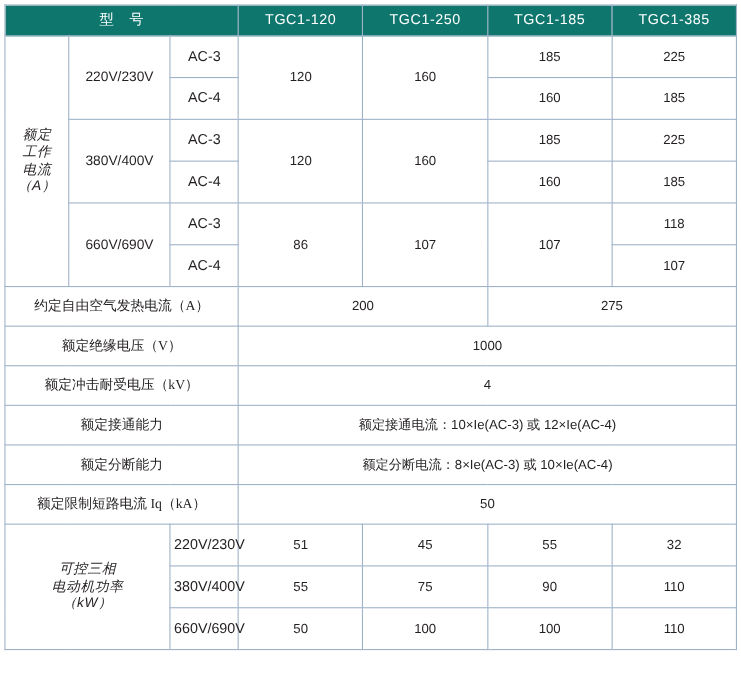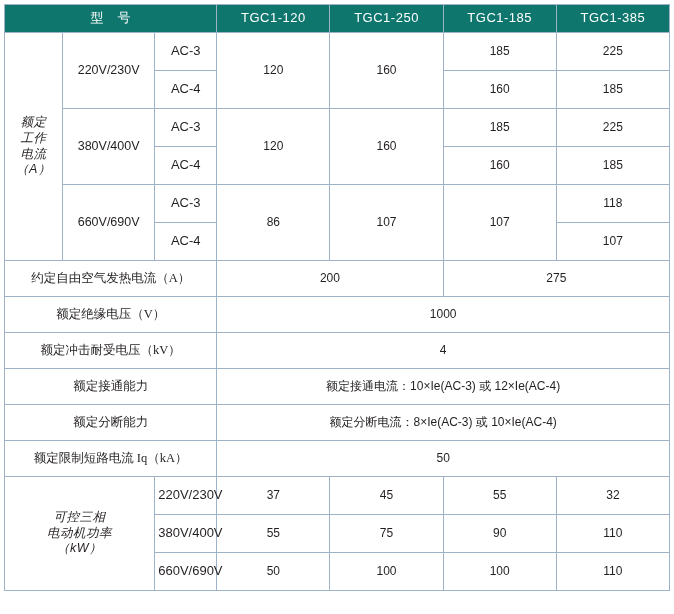--- a/index.html
+++ b/index.html
@@ -167,21 +167,21 @@
         <td class="num" colspan="4">50</td>
       </tr>
 
       <tr>
         <td class="vlabel" rowspan="3" colspan="2">
           <span class="stackline">可控三相</span>
           <span class="stackline">电动机功率</span>
           <span class="stackline">（kW）</span>
         </td>
         <td class="sub tall">220V/230V</td>
-        <td class="num">37</td>
+        <td class="num">51</td>
         <td class="num">45</td>
         <td class="num">55</td>
         <td class="num">32</td>
       </tr>
       <tr>
         <td class="sub tall">380V/400V</td>
         <td class="num">55</td>
         <td class="num">75</td>
         <td class="num">90</td>
         <td class="num">110</td>

